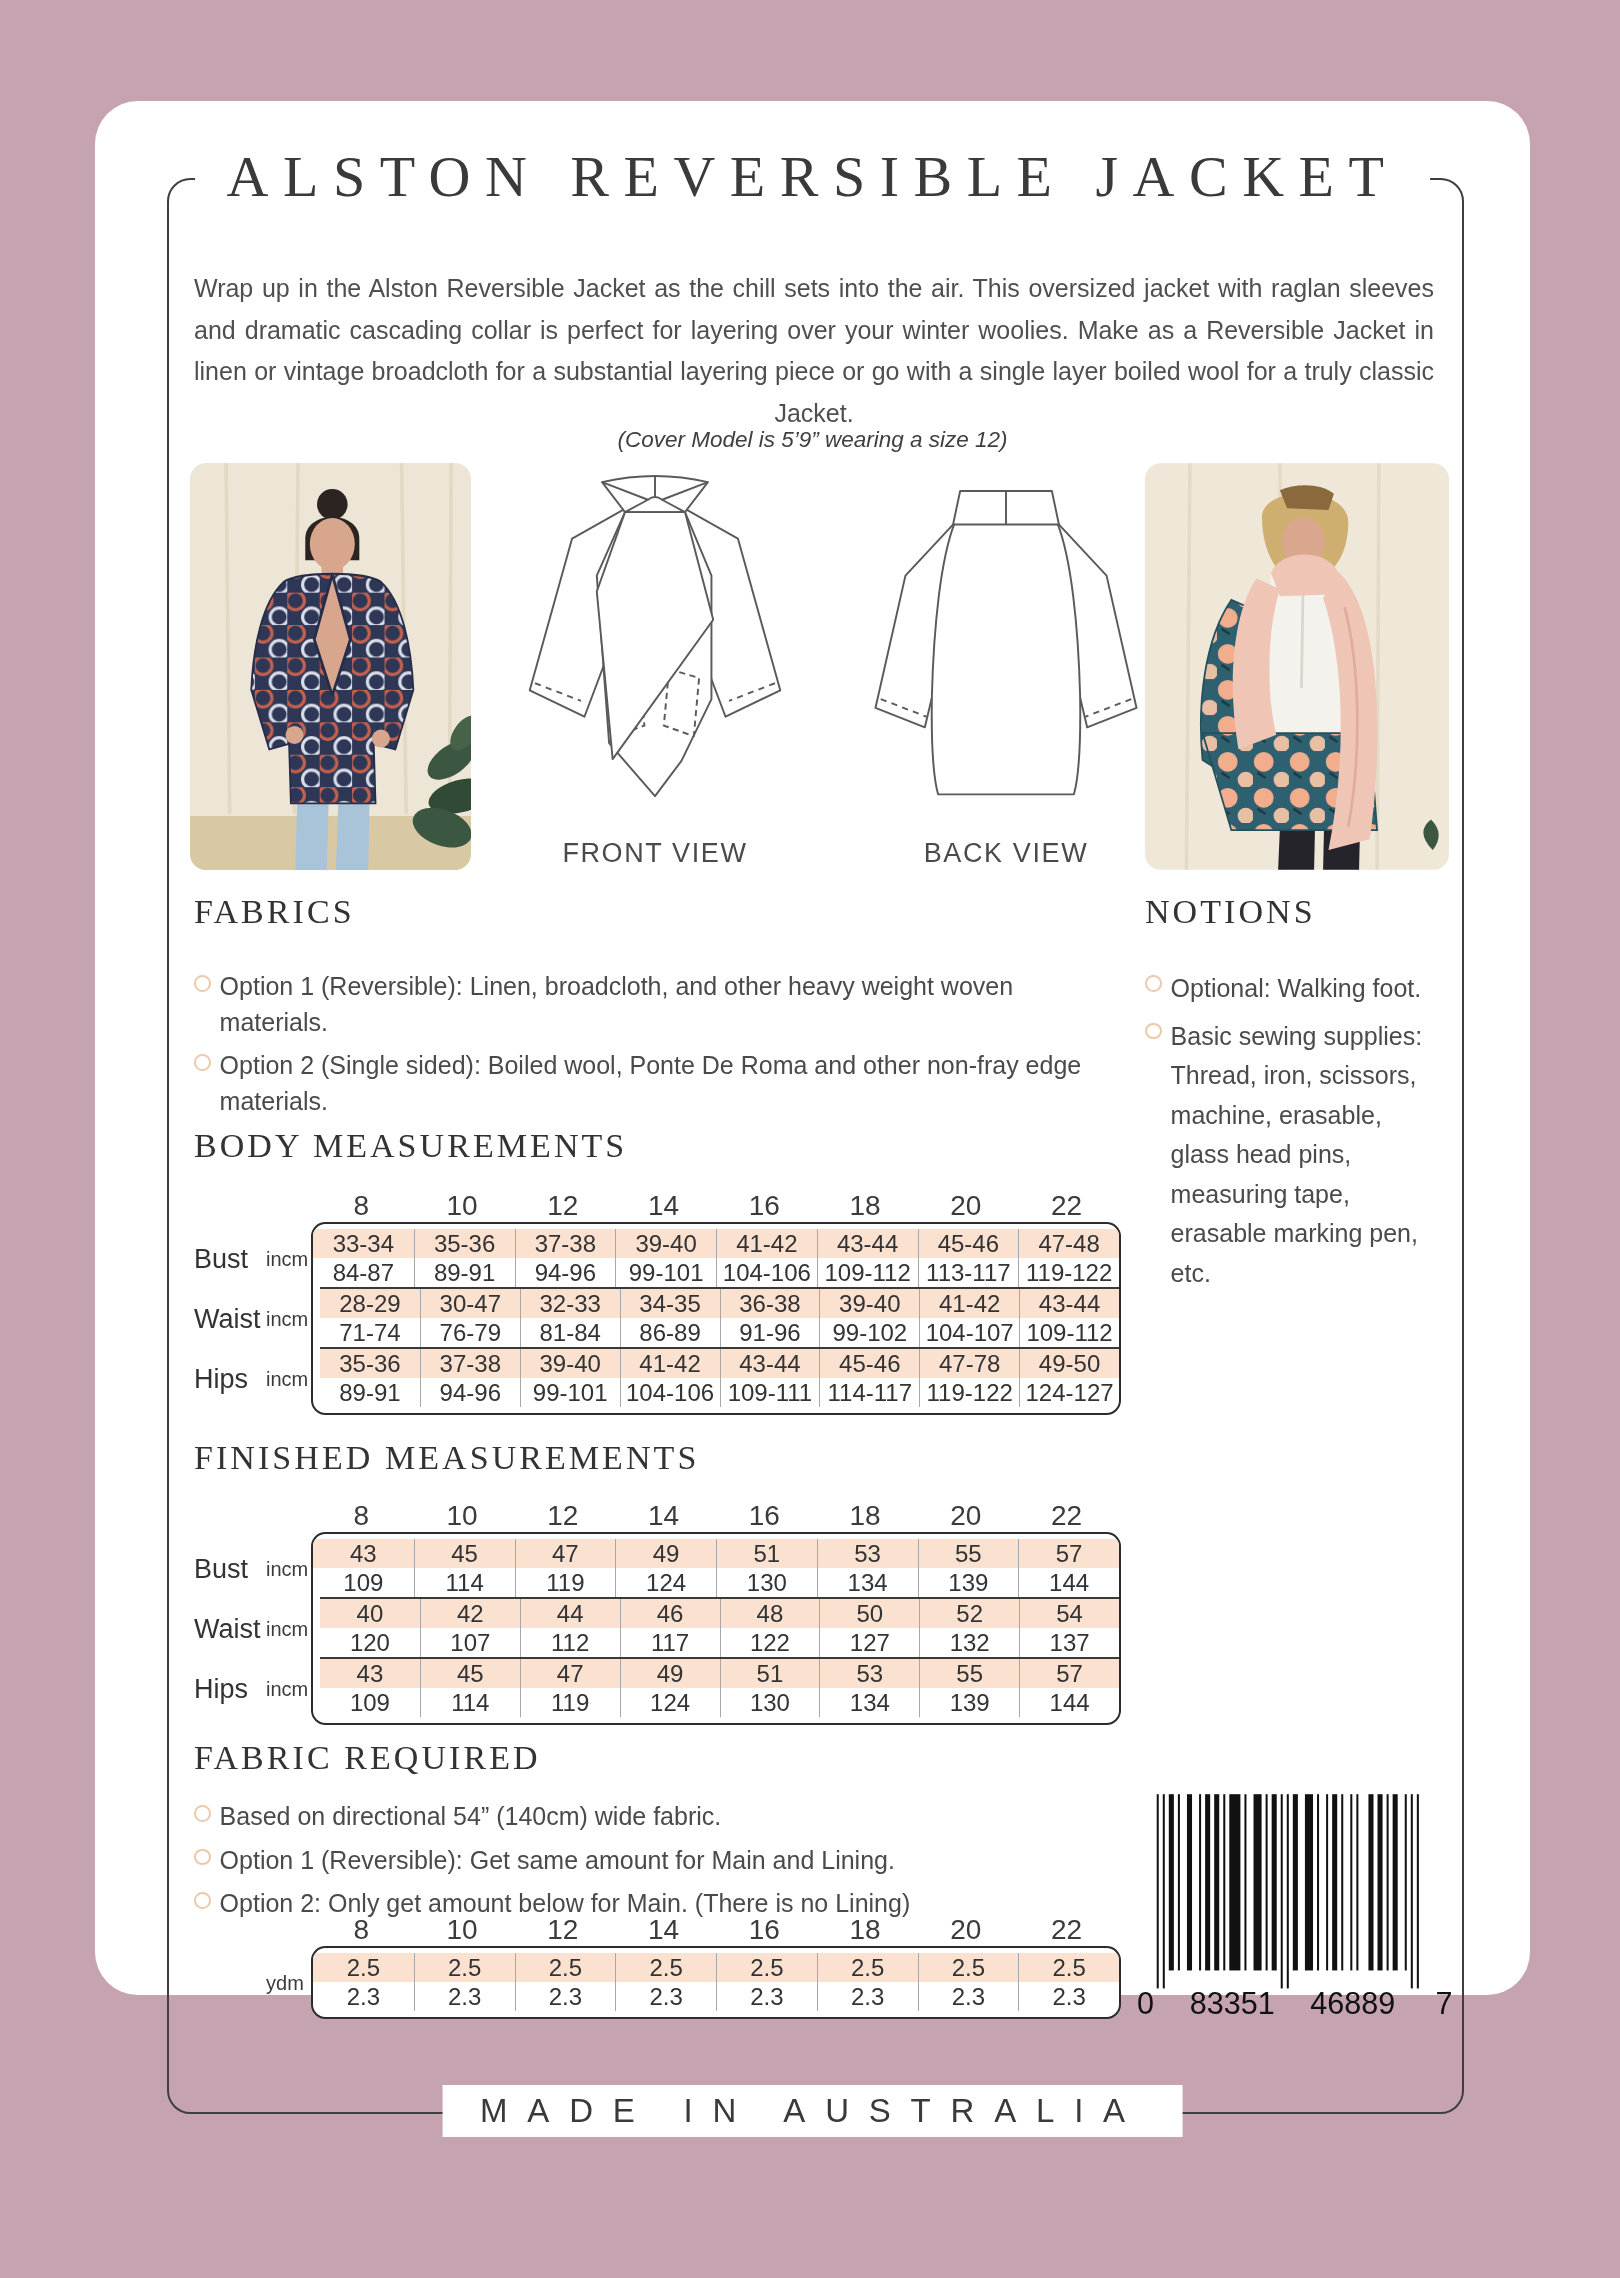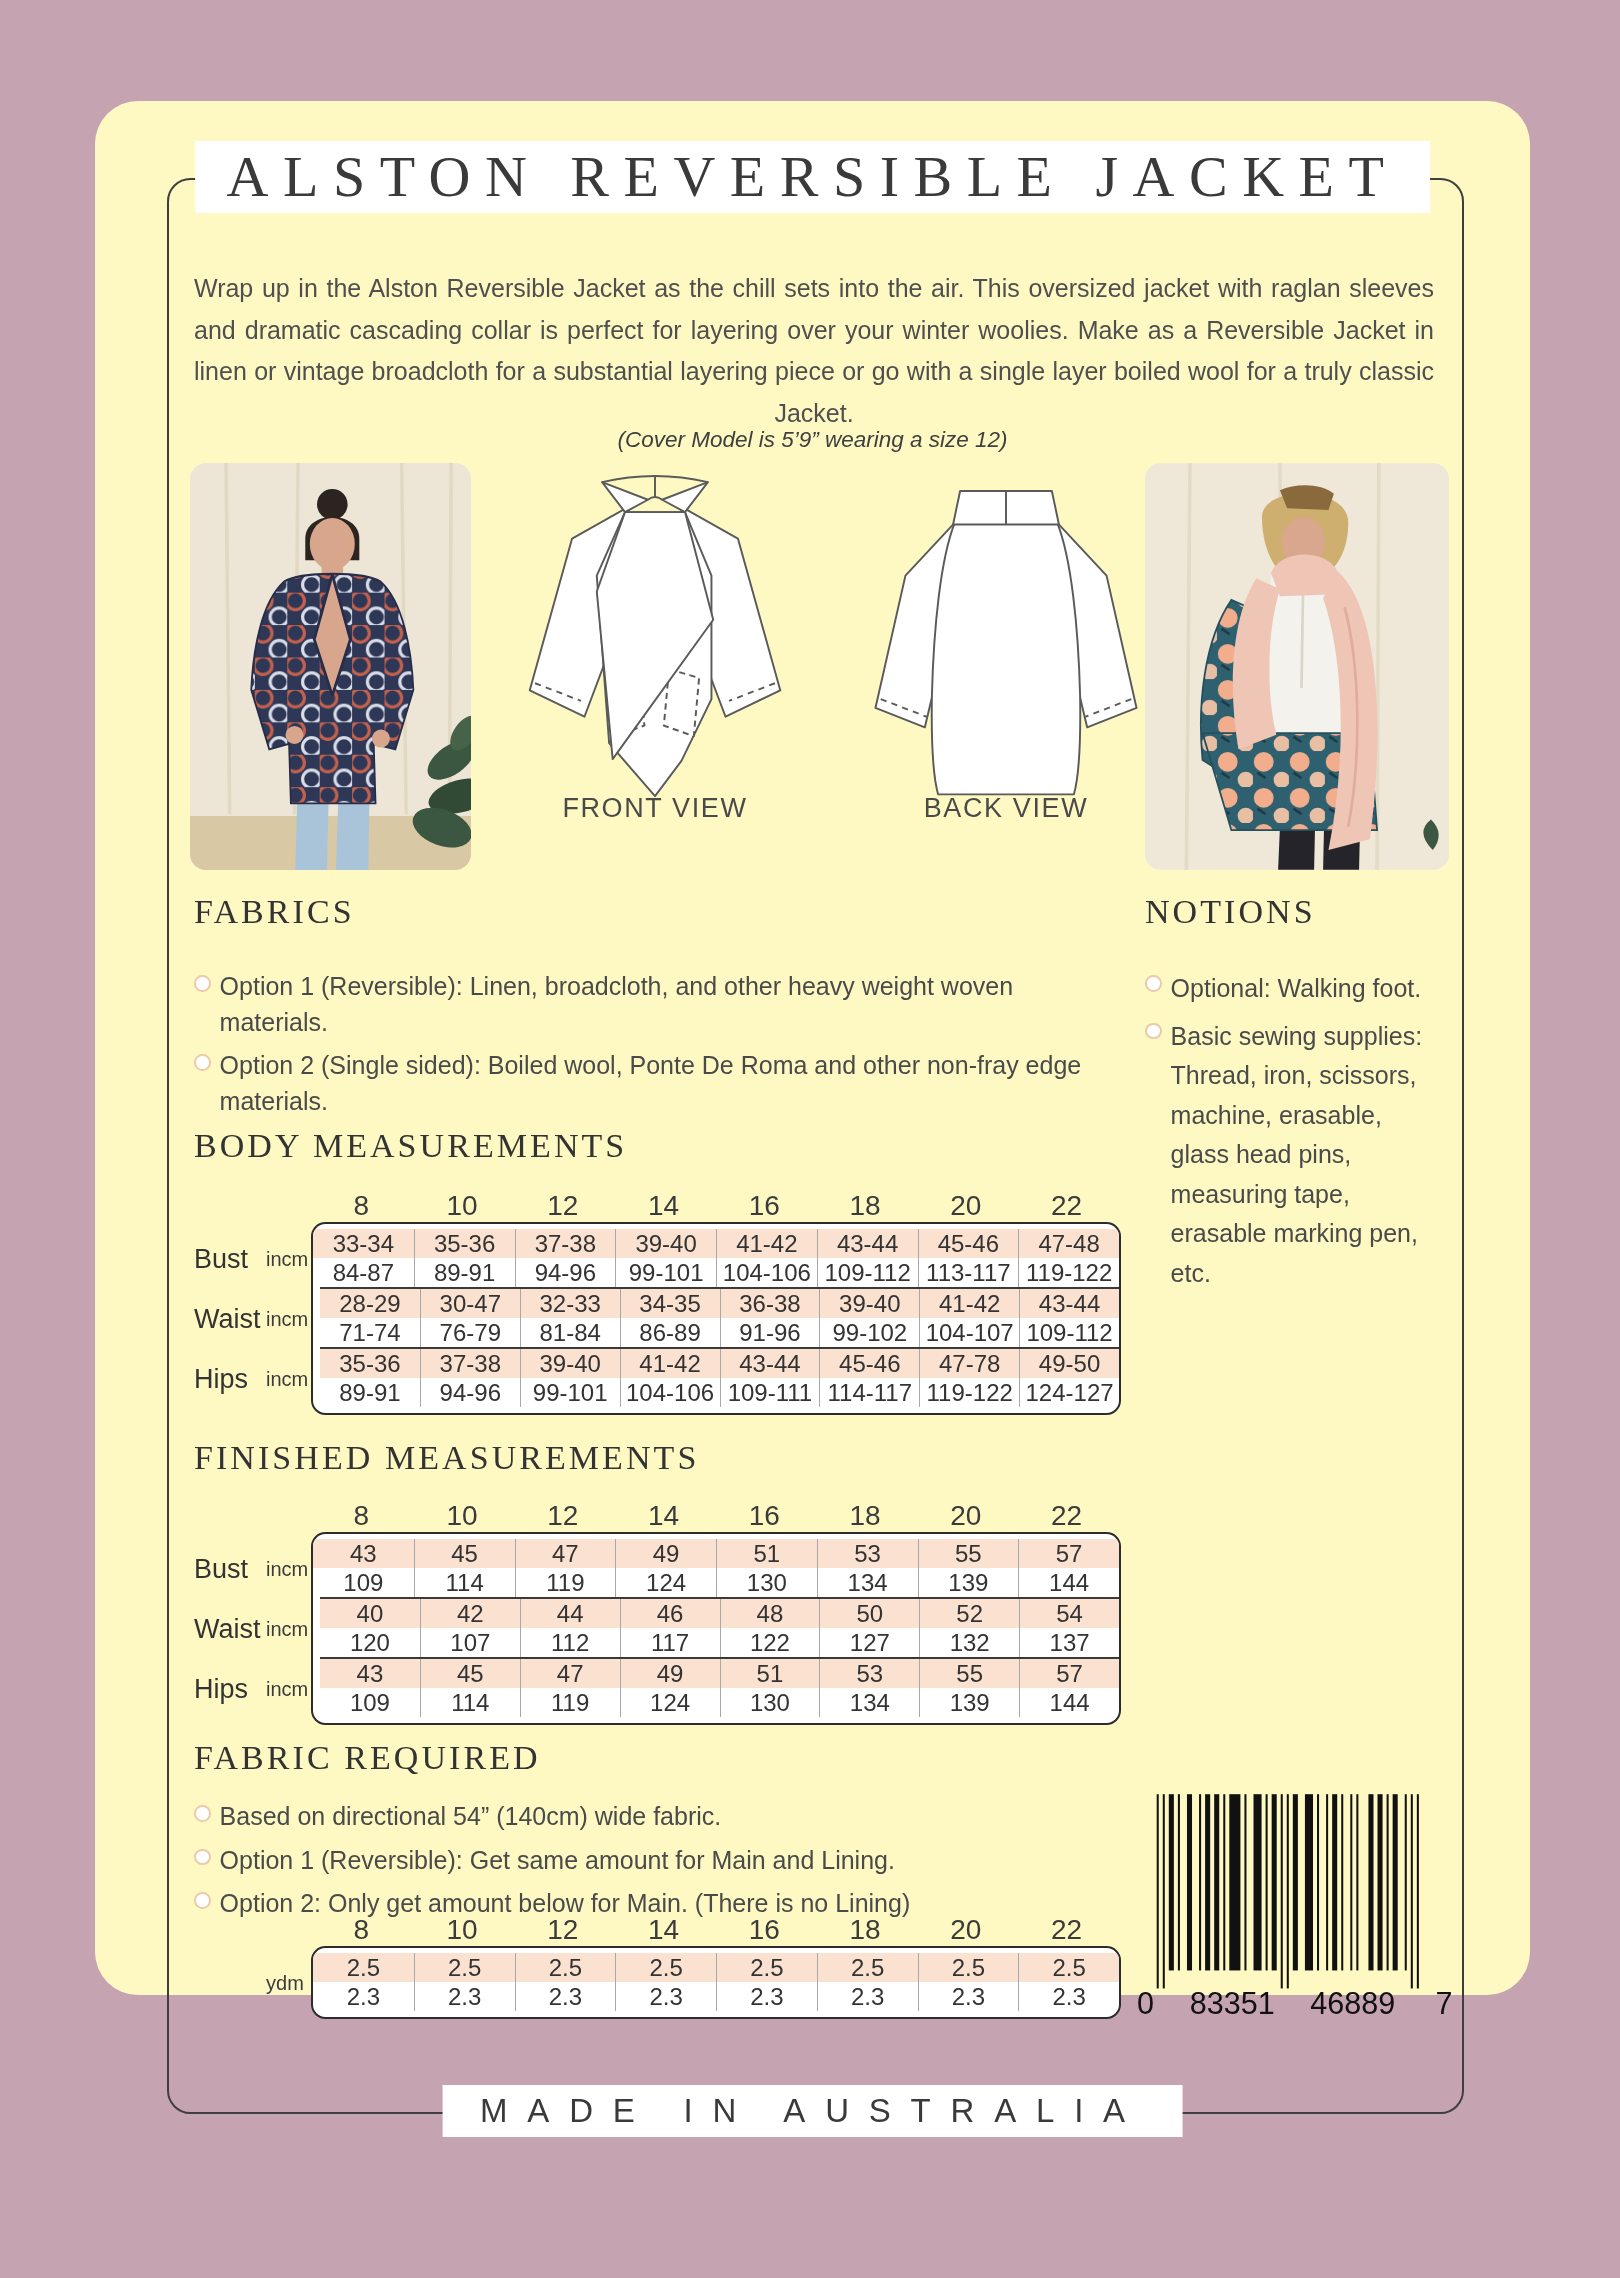--- a/index.html
+++ b/index.html
@@ -1,32 +1,32 @@
 <!DOCTYPE html>
 <html style="font-size:14.4px"><head>
 <meta charset="utf-8">
 <style>
   html,body{margin:0;padding:0;}
   body{background:#C6A3B1;}
   .page{position:relative;width:1620px;height:2278px;background:#C6A3B1;overflow:hidden;
         font-family:"Liberation Sans","DejaVu Sans",sans-serif;color:#4D4D4D;}
-  .card{position:absolute;left:95px;top:101px;width:1435px;height:1894px;background:#fef9c3;border-radius:43px;}
+  .card{position:absolute;left:95px;top:101px;width:1435px;height:1894px;background:#ffffff;border-radius:43px;}
   .frame{position:absolute;left:72px;top:77px;width:1293px;height:1932px;
          border:2.3px solid #3E3E3E;border-radius:23.4px;}
   .title{position:absolute;top:40px;left:50%;transform:translateX(-50%);z-index:3;background:#fff;
          padding:0 32px;font-family:"Liberation Serif","DejaVu Serif",serif;font-size:58px;line-height:72px;
          letter-spacing:0.25em;color:#3A3A3A;white-space:nowrap;}
   .desc{position:absolute;top:167px;left:99px;width:1240px;font-size:25px;line-height:1.66;
         color:#4F4F4F;text-align:justify;text-align-last:center;}
   .cover-note{position:absolute;top:326px;left:0;width:100%;text-align:center;font-style:italic;
         font-size:22.5px;color:#3F3F3F;}
   .photo{position:absolute;top:362px;width:281px;height:407px;border-radius:16px;overflow:hidden;}
   .photo svg{display:block;}
   .drawing{position:absolute;top:367px;}
-  .view-label{position:absolute;top:692px;text-align:center;font-size:27px;letter-spacing:0.06em;color:#4A4A4A;}
+  .view-label{position:absolute;top:737px;text-align:center;font-size:27px;letter-spacing:0.06em;color:#4A4A4A;}
 
   .shead{position:absolute;font-family:"Liberation Serif","DejaVu Serif",serif;font-size:34px;
          letter-spacing:0.09em;color:#333;font-weight:normal;white-space:nowrap;}
 
   .blist{position:absolute;}
   .bitem{display:flex;gap:9px;margin-bottom:8px;}
   .bullet{flex:0 0 auto;width:12.6px;height:12.6px;border:2.7px solid #ECC9AA;border-radius:50%;margin-top:6.3px;background:#fff;}
   .btext{font-size:25px;line-height:1.42;color:#4A4A4A;}
   .blist.wide .btext{width:887px;}
   .blist.narrow .btext{width:270px;line-height:1.58;}

